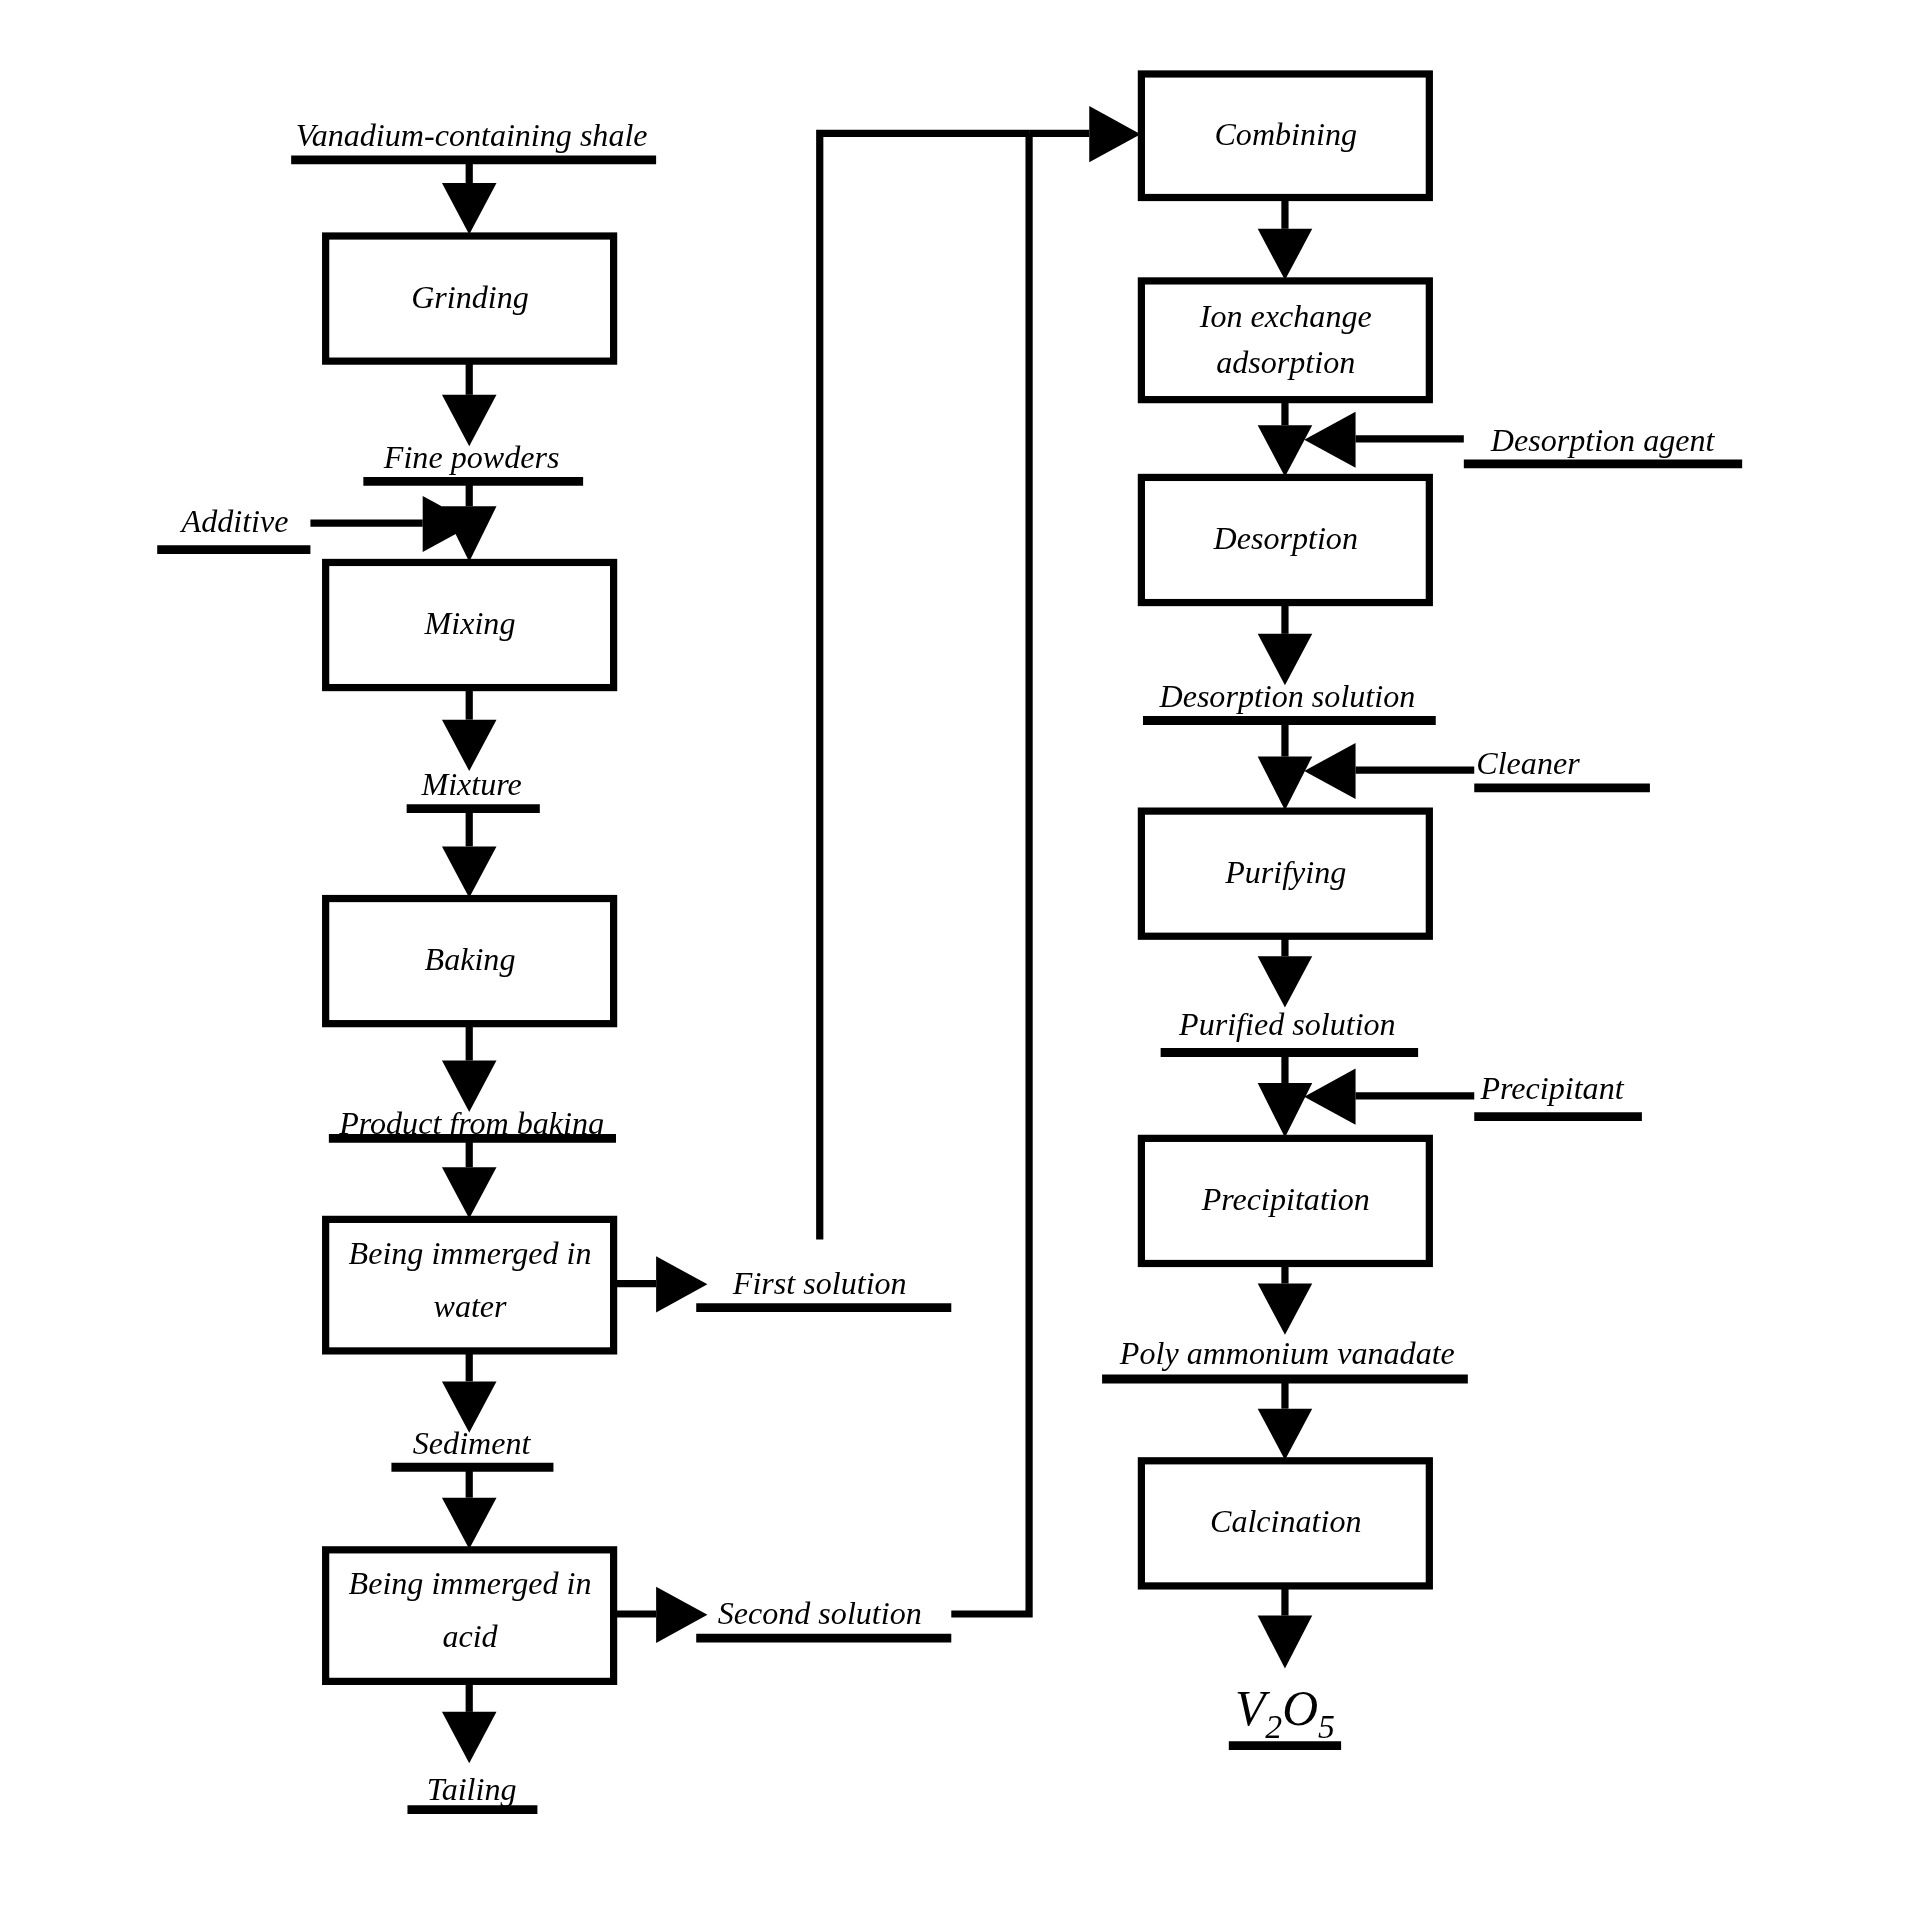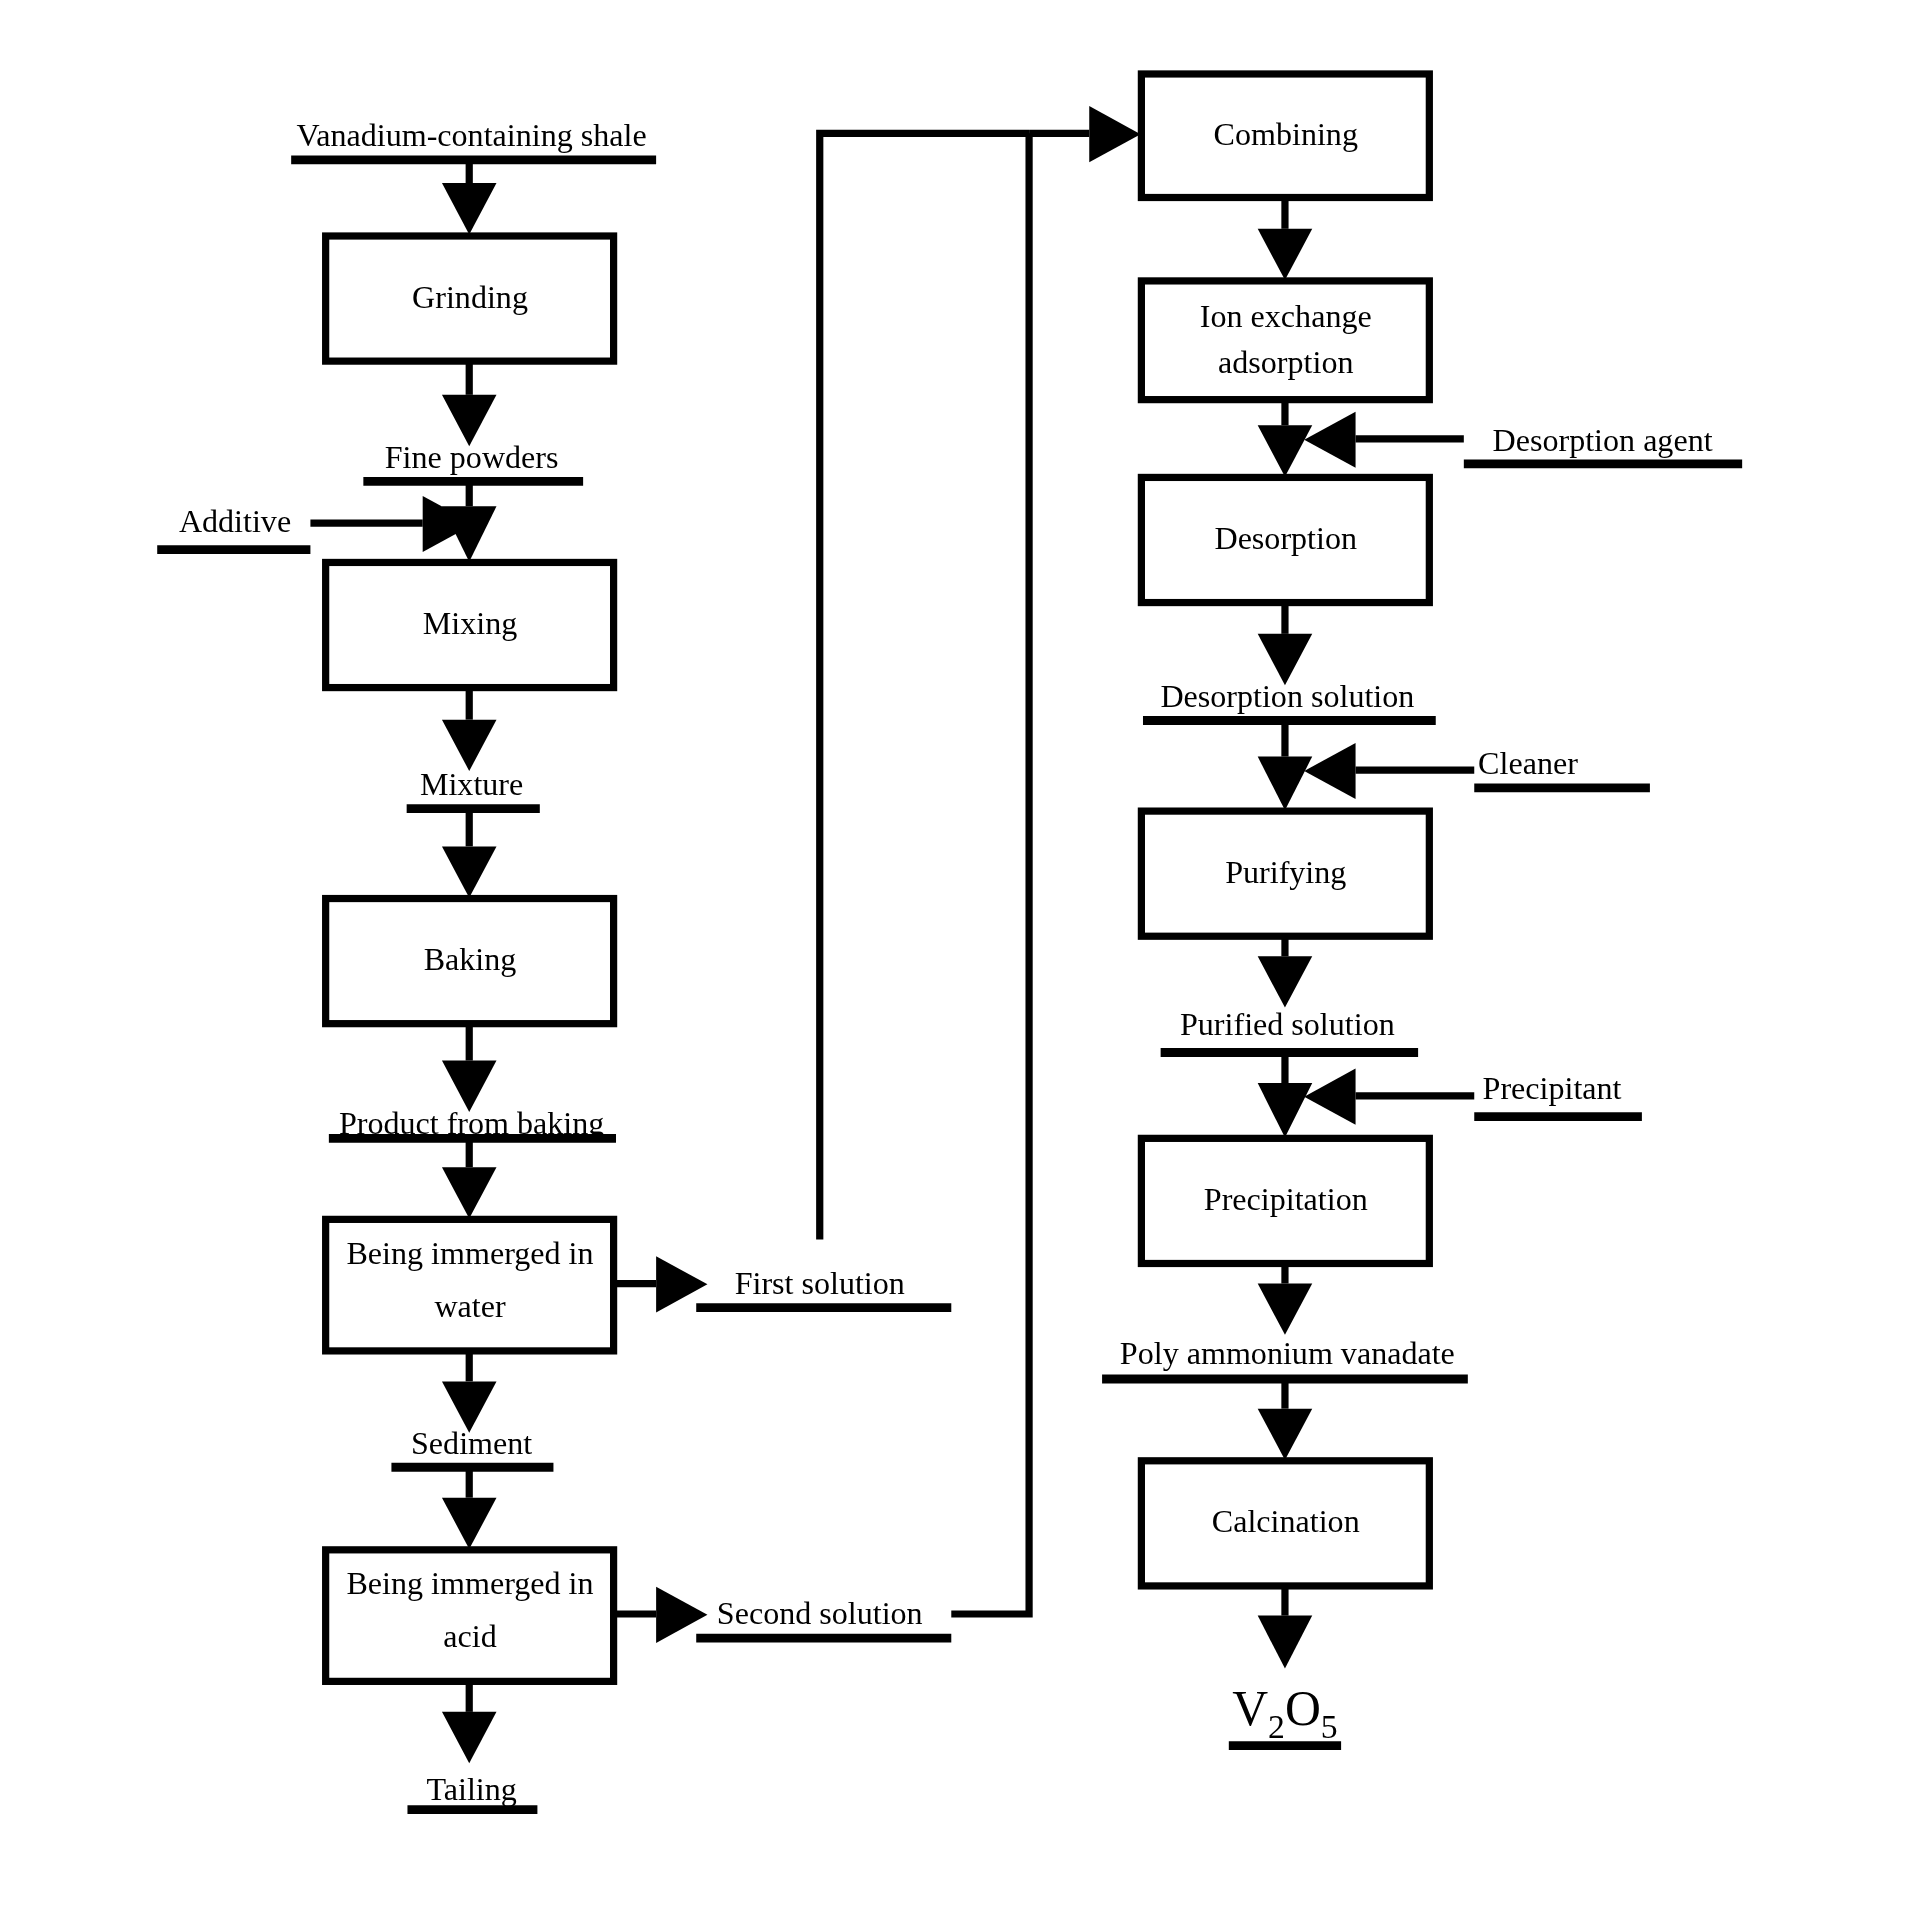--- a/index.html
+++ b/index.html
@@ -7,20 +7,21 @@
     padding: 0;
     background: #ffffff;
   }
   #page {
     position: relative;
     width: 1913px;
     height: 1927px;
     background: #ffffff;
     overflow: hidden;
     font-family: "Liberation Serif", "DejaVu Serif", serif;
+    font-style: italic;
   }
   svg#flow {
     position: absolute;
     left: 0;
     top: 0;
     width: 1913px;
     height: 1927px;
     display: block;
   }
   .box-rect {

